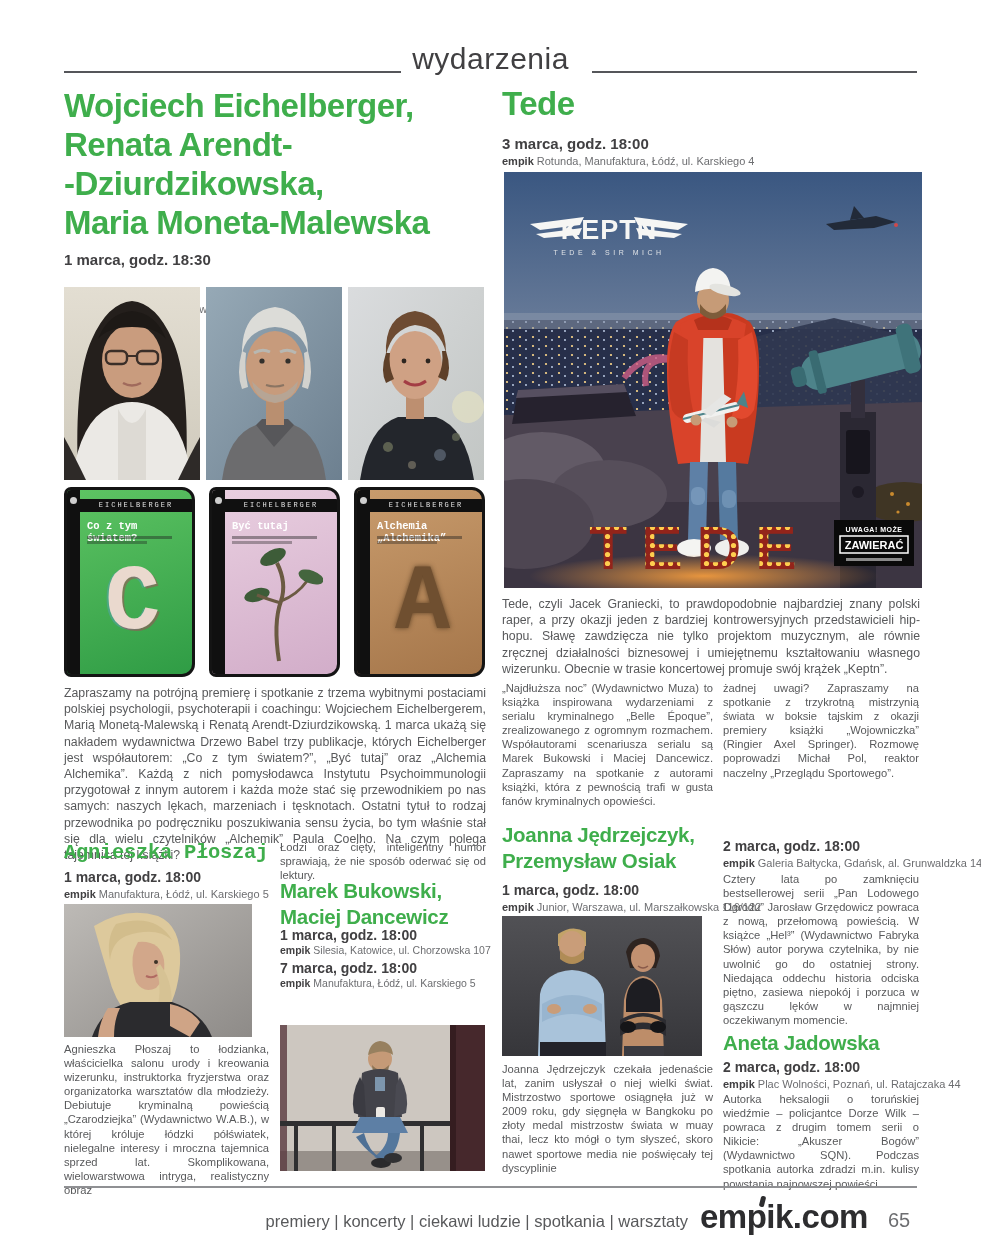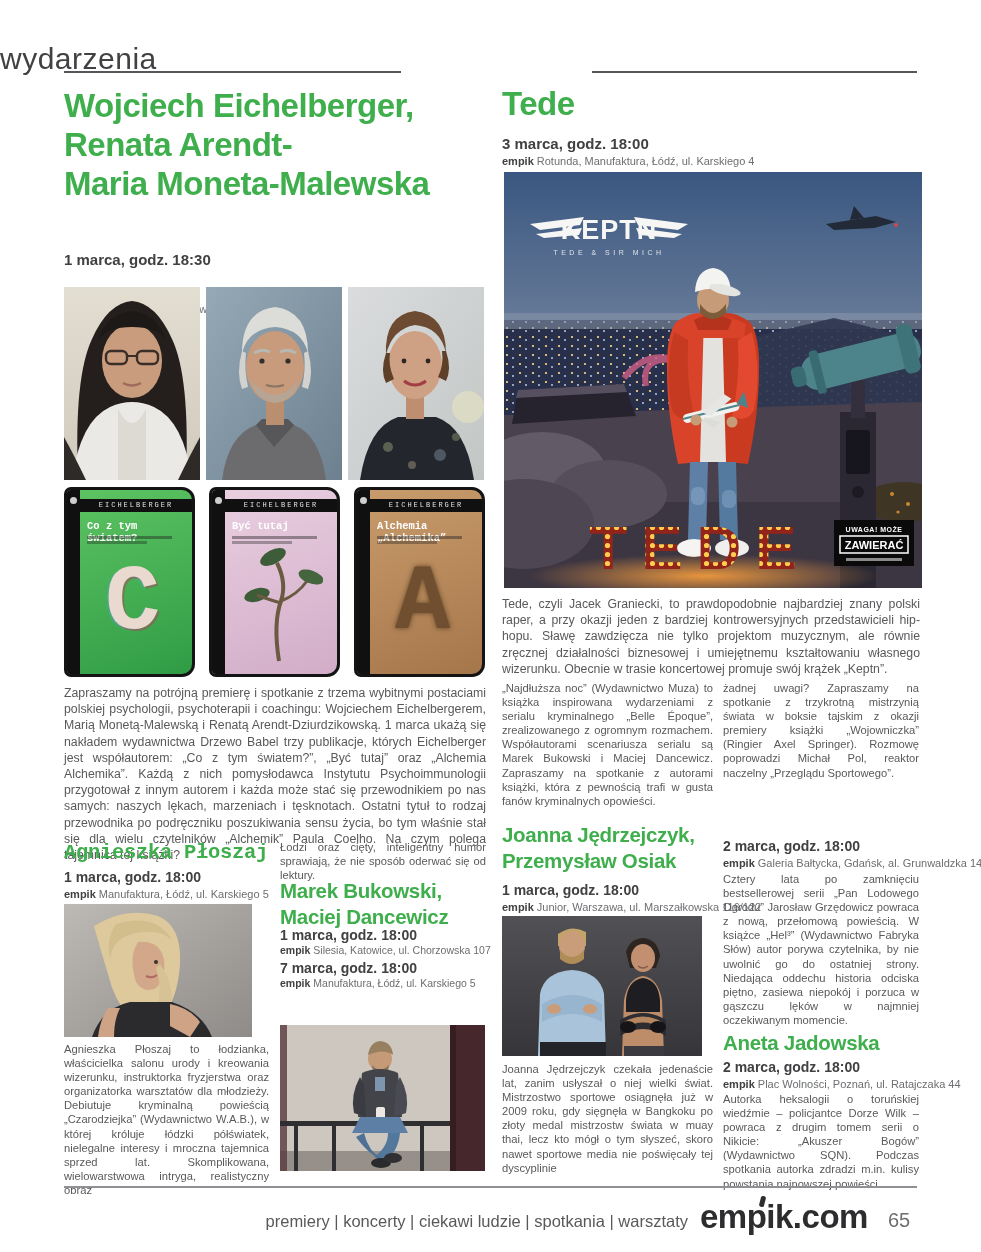--- a/index.html
+++ b/index.html
@@ -1,20 +1,20 @@
 <!DOCTYPE html>
 <html><head>
 <meta charset="utf-8">
 <style>
   html,body{margin:0;padding:0;background:#f2f2f2;}
   .page{position:relative;width:981px;height:1252px;background:#ffffff;margin:0 auto;
         font-family:"Liberation Sans",sans-serif;overflow:hidden;
         --accent-green:#3fae4c;--heading-dark:#414042;--body-gray:#58595b;}
   .abs{position:absolute;}
-  .hdr-title{top:42px;left:0;right:0;font-size:30px;color:#414042;letter-spacing:.5px;}
+  .hdr-title{top:42px;left:0;right:0;text-align:center;font-size:30px;color:#414042;letter-spacing:.5px;}
   .rule{height:2px;background:#55565a;}
   .h1{font-weight:700;color:var(--accent-green);font-size:33px;line-height:39px;letter-spacing:-.5px;}
   .h2{font-weight:700;color:var(--accent-green);font-size:20.5px;line-height:26px;letter-spacing:-.3px;}
   .date{font-weight:700;color:var(--heading-dark);font-size:15px;}
   .date.sm{font-size:14px;}
   .venue{font-size:11px;color:#6d6e71;white-space:nowrap;}
   .venue b{color:var(--heading-dark);font-weight:700;margin-right:3px;}
   .body{color:var(--body-gray);text-align:justify;}
   .body.lg{font-size:12.3px;line-height:16.2px;}
   .body.sm{font-size:11.2px;line-height:14.1px;}
@@ -51,20 +51,21 @@
 
 <div class="page" style="--accent-green: #3fae4c; --heading-dark: #414042; --body-gray: #58595b;">
 
   <div class="abs rule" style="top:71px;left:64px;width:337px;"></div>
   <div class="abs hdr-title">wydarzenia</div>
   <div class="abs rule" style="top:71px;left:592px;width:325px;"></div>
 
   <div class="abs h1" style="top:86px;left:64px;width:430px;">
     <div>Wojciech Eichelberger,</div>
     <div>Renata Arendt-</div>
+    <div>-Dziurdzikowska,</div>
     <div>Maria Moneta-Malewska</div>
   </div>
   <div class="abs date" style="top:251px;left:64px;">1 marca, godz. 18:30</div>
   <div class="abs venue" style="top:271px;left:64px;margin-top:32px;">
     <b>empik</b><span>Nowy Świat, Warszawa, ul. Nowy Świat 15/17</span>
   </div>
 
   <div class="abs photo-row" style="top:287px;left:64px;">
     <div class="photo">
       <svg width="136" height="193" viewBox="0 0 136 193">

